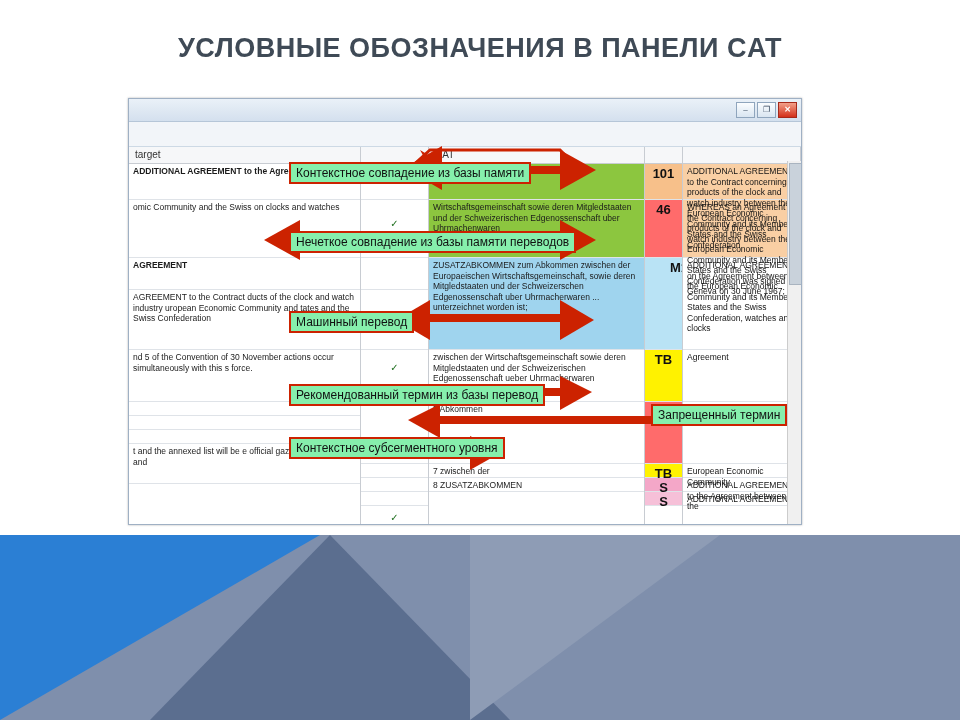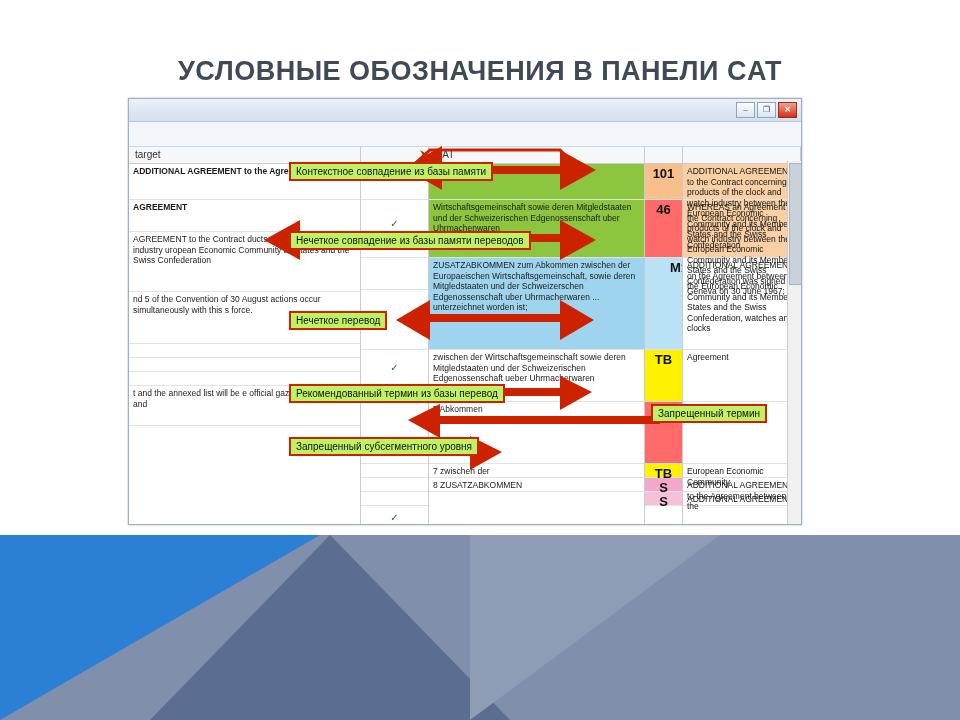--- a/index.html
+++ b/index.html
@@ -12,21 +12,21 @@
     background: #ffffff;
     font-family: "Liberation Sans", sans-serif;
     overflow: hidden;
     position: relative;
   }
 
   
   .slide-title {
     position: absolute;
     left: 0;
-    top: 56px;
+    top: 33px;
     width: 960px;
     text-align: center;
     font-size: 27px;
     letter-spacing: 0.5px;
     color: #3f4a56;
     font-weight: bold;
     text-transform: uppercase;
     font-family: "Liberation Sans", sans-serif;
   }
 
@@ -234,23 +234,23 @@
     left: 1px;
     width: 11px;
     height: 120px;
     background: #c9d2db;
     border: 1px solid #a9b4c0;
   }
 
   
   .callout {
     position: absolute;
-    background: #bef264;
+    background: #86efac;
     border: 2px solid #cc2200;
-    font-size: 10px;
+    font-size: 12px;
     color: #111;
     padding: 2px 5px;
     white-space: nowrap;
     font-family: "Liberation Sans", sans-serif;
     z-index: 20;
   }
   .arrow-layer {
     position: absolute;
     left: 0;
     top: 0;
@@ -279,23 +279,24 @@
     <div class="ch ch-target">target</div>
     <div class="ch ch-flag"></div>
     <div class="ch ch-cat">CAT</div>
     <div class="ch ch-score"></div>
     <div class="ch ch-src"></div>
   </div>
 
   <div class="grid">
     <div class="col col-target">
       <div class="cell bold" style="height:36px">ADDITIONAL AGREEMENT to the Agreement</div>
+      <div class="cell" style="height:58px">omic Community and the Swiss on clocks and watches</div>
       <div class="cell bold" style="height:32px">AGREEMENT</div>
       <div class="cell" style="height:60px">AGREEMENT to the Contract ducts of the clock and watch industry uropean Economic Community and tates and the Swiss Confederation</div>
-      <div class="cell" style="height:52px">nd 5 of the Convention of 30 August actions occur simultaneously with this s force.</div>
+      <div class="cell" style="height:52px">nd 5 of the Convention of 30 November actions occur simultaneously with this s force.</div>
       <div class="cell" style="height:14px"></div>
       <div class="cell" style="height:14px"></div>
       <div class="cell" style="height:14px"></div>
       <div class="cell" style="height:40px">t and the annexed list will be e official gazette of the partes and</div>
     </div>
 
     <div class="col col-flag">
       <div class="flag-cell" style="height:36px"></div>
       <div class="flag-cell" style="height:58px;padding-top:18px">✓</div>
       <div class="flag-cell" style="height:32px"></div>
@@ -371,22 +372,22 @@
     <path d="M440,420 L660,420" stroke-width="8"></path>
     <polygon points="440,404 408,420 440,438" fill="#cc2200" stroke="none"></polygon>
 
     <path d="M320,452 L470,452" stroke-width="8"></path>
     <polygon points="470,436 502,452 470,470" fill="#cc2200" stroke="none"></polygon>
   </g>
 </svg>
 
 <div class="callout" style="left:289px; top:162px;">Контекстное совпадение из базы памяти</div>
 <div class="callout" style="left:289px; top:231px;">Нечеткое совпадение из базы памяти переводов</div>
-<div class="callout" style="left:289px; top:311px;">Нечеткое перевод</div>
+<div class="callout" style="left:289px; top:311px;">Машинный перевод</div>
 <div class="callout" style="left:289px; top:384px;">Рекомендованный термин из базы перевод</div>
 <div class="callout" style="left:651px; top:404px;">Запрещенный термин</div>
-<div class="callout" style="left:289px; top:437px;">Запрещенный субсегментного уровня</div>
+<div class="callout" style="left:289px; top:437px;">Контекстное субсегментного уровня</div>
 
 <div class="bottom-band">
   <div class="band-tri-left"></div>
   <div class="band-tri-mid"></div>
   <div class="band-tri-right"></div>
 </div>
 
 </body></html>

